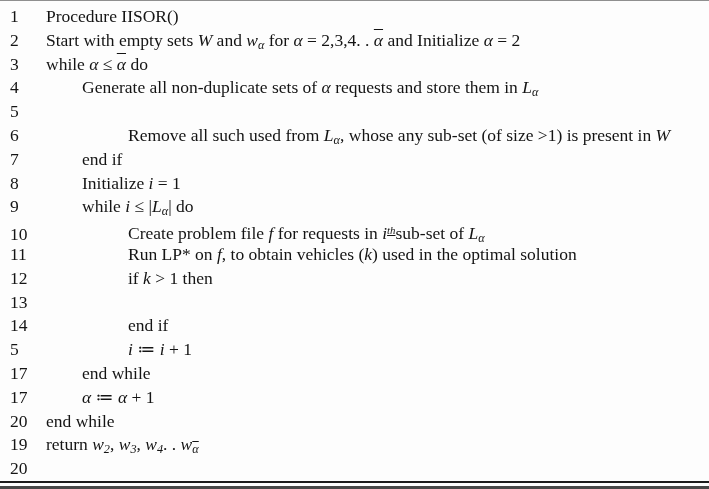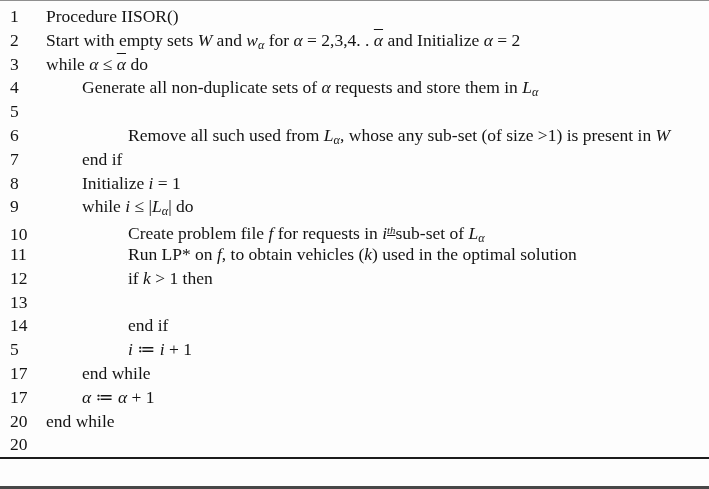--- a/index.html
+++ b/index.html
@@ -131,18 +131,22 @@
       </div>
       <div class="row">
         <span class="lineno">17</span>
         <span class="code ind-1"><span class="s-v">α</span><span class="s-op"> ≔ </span><span class="s-v">α</span><span class="s-op"> + </span><span class="s-p">1</span></span>
       </div>
       <div class="row">
         <span class="lineno">20</span>
         <span class="code ind-0"><span class="s-b">end while</span></span>
       </div>
       <div class="row">
+        <span class="lineno">19</span>
+        <span class="code ind-0"><span class="s-p">return </span><span class="s-v">w</span><span class="s-sub">2</span><span class="s-p">, </span><span class="s-v">w</span><span class="s-sub">3</span><span class="s-p">, </span><span class="s-v">w</span><span class="s-sub">4</span><span class="s-p">. . </span><span class="s-v">w</span><span class="s-subbar">α</span></span>
+      </div>
+      <div class="row">
         <span class="lineno">20</span>
       </div>
     </div>
   <div class="rule-mid"></div>
   <div class="rule-bottom"></div>
 </div>
 
 </body></html>

